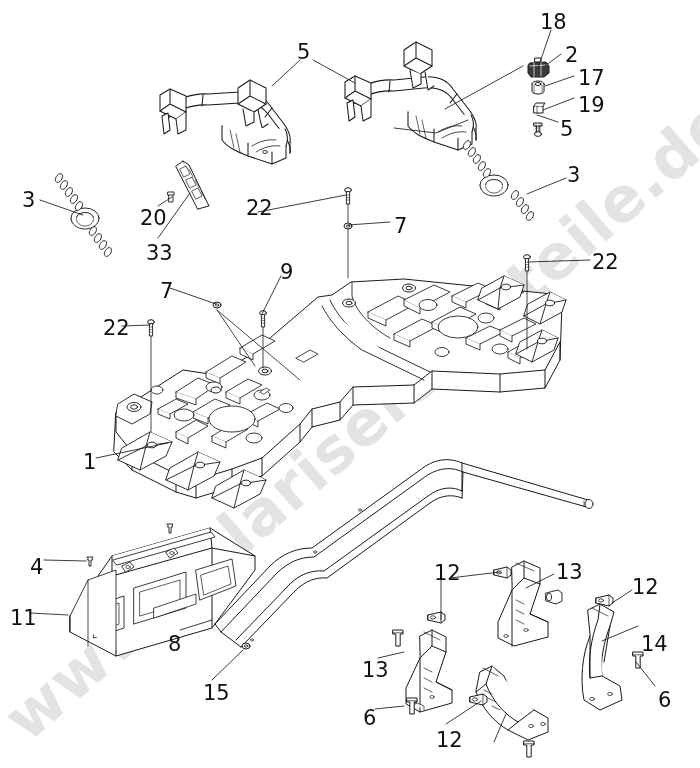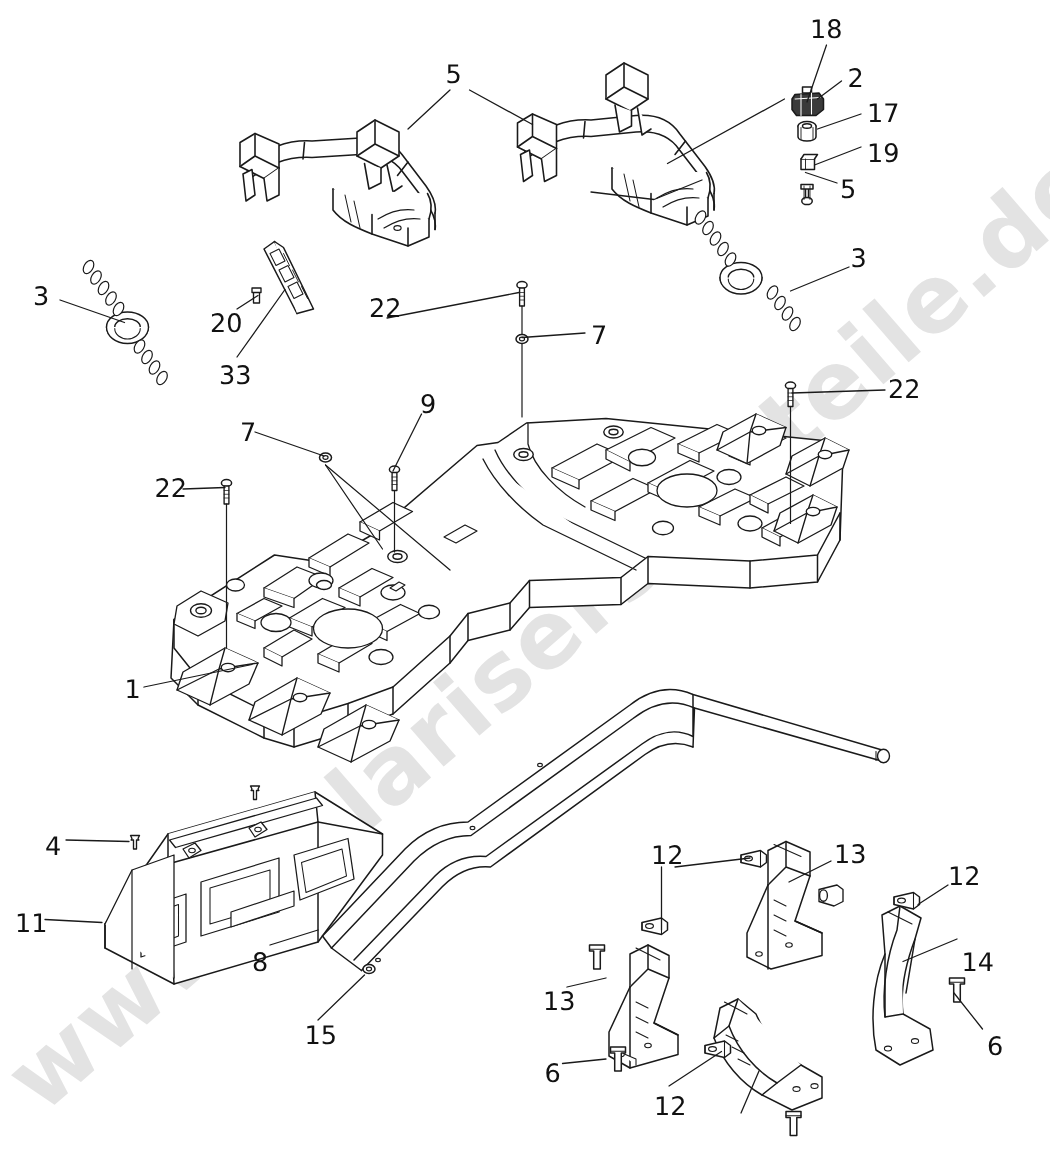--- a/index.html
+++ b/index.html
@@ -30,21 +30,21 @@
     transform-origin:0 0;
   }
 
   
   #artwork{position:absolute;left:0;top:0;width:700px;height:768px;z-index:10;}
 
   
   .callout{
     position:absolute;z-index:30;
     font-family:"DejaVu Sans","Liberation Sans",sans-serif;
-    font-size:17px;color:#111;line-height:1;
+    font-size:21px;color:#111;line-height:1;
     white-space:nowrap;
   }
   .copyright{
     position:absolute;z-index:30;
     font-family:"DejaVu Sans","Liberation Sans",sans-serif;
     font-size:13.5px;color:#1a1a1a;white-space:nowrap;
   }
 </style>
 </head>
 <body>

